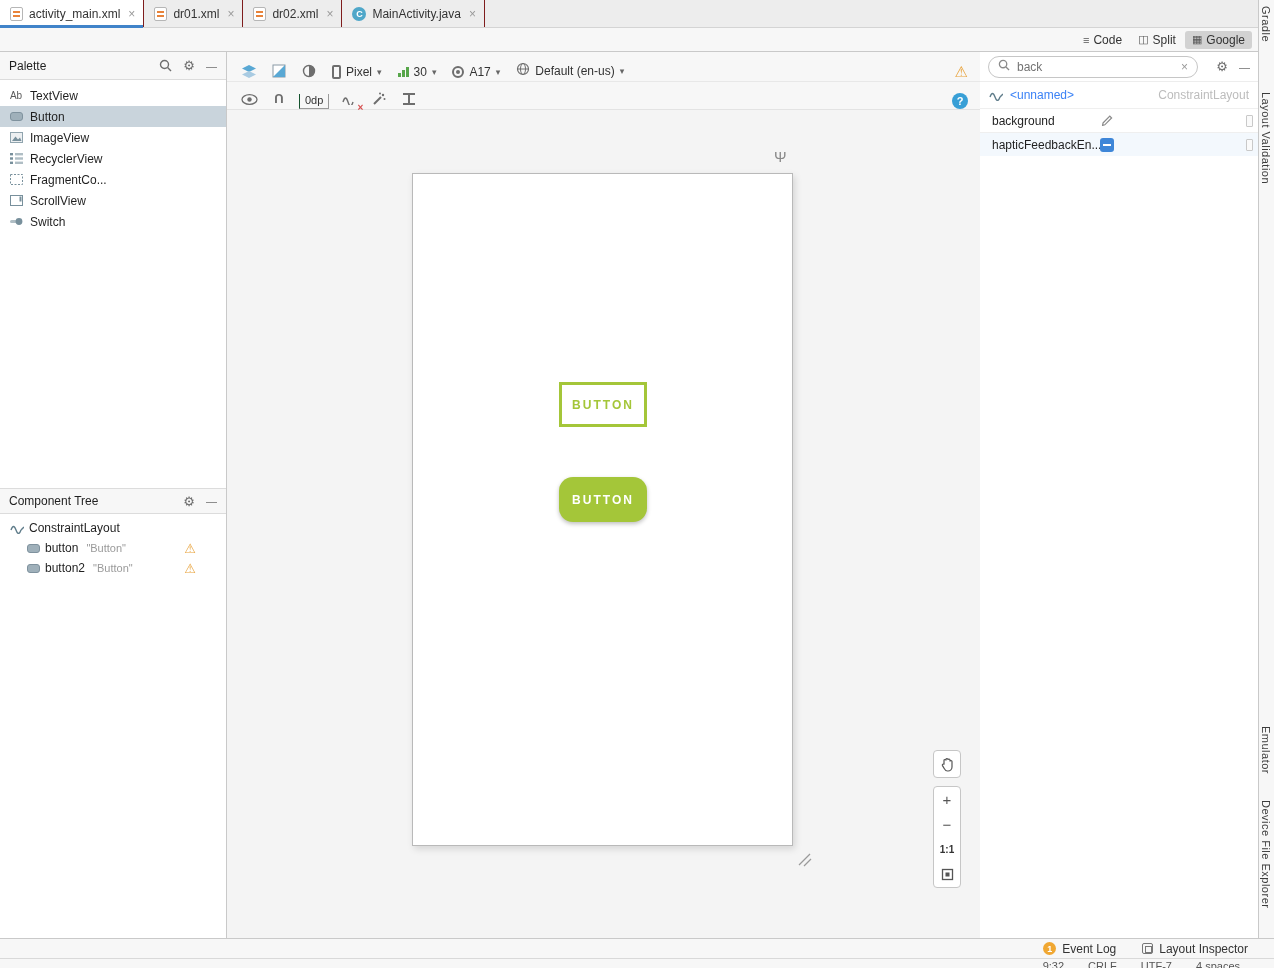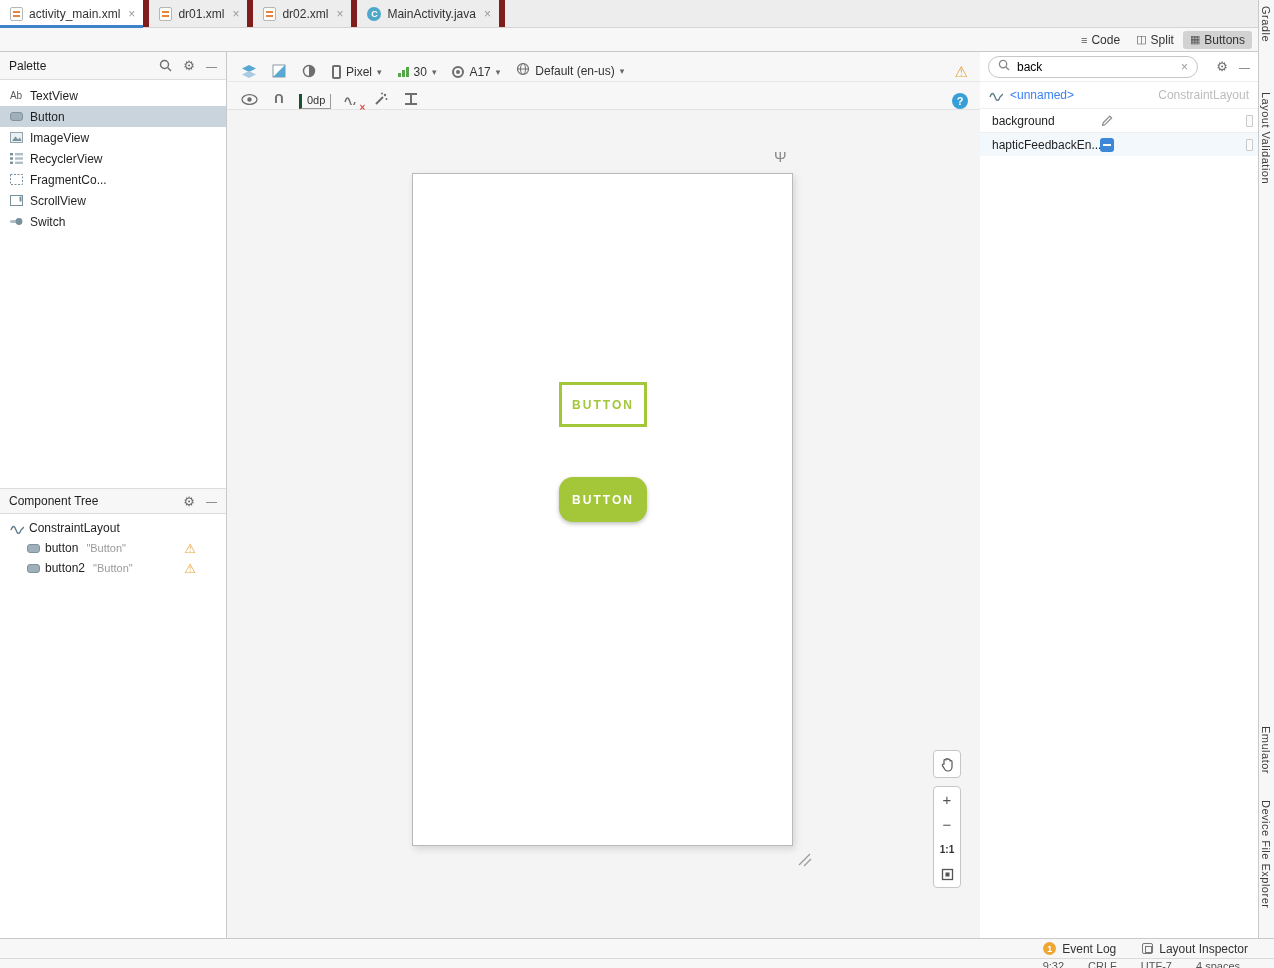--- a/index.html
+++ b/index.html
@@ -1,21 +1,21 @@
 <!DOCTYPE html>
 <html><head>
 <meta charset="utf-8">
 <style>
   * { box-sizing: border-box; margin: 0; padding: 0; }
   html,body { width:1274px; height:968px; overflow:hidden; }
   body { font-family:"Liberation Sans",sans-serif; font-size:12px; color:#1f1f1f; background:#fff; position:relative; }
 
   
   .tabbar { position:absolute; left:0; top:0; width:1258px; height:28px; background:#ededed; border-bottom:1px solid #d4d4d4; display:flex; }
-  .tab { display:flex; align-items:center; gap:6px; padding:0 8px 0 10px; border-right:6px solid #7f1d1d; color:#333; position:relative; cursor:default; }
+  .tab { display:flex; align-items:center; gap:6px; padding:0 8px 0 10px; border-right:1px solid #7f1d1d; color:#333; position:relative; cursor:default; }
   .tab.active { background:#fff; }
   .tab.active::after { content:''; position:absolute; left:0; right:0; bottom:-1px; height:3px; background:#4083C9; }
   .tab-close { color:#9a9a9a; font-size:12px; margin-left:2px; }
   .file-ic { width:13px; height:14px; position:relative; background:#fff; border:1px solid #b6b6b6; border-radius:2px; flex:0 0 auto; }
   .file-ic.xml::before { content:''; position:absolute; left:2px; right:2px; top:3px; height:2px; background:#e8833a; box-shadow:0 4px 0 #e8833a; }
   .class-ic { width:14px; height:14px; border-radius:50%; background:#4fa7c9; color:#fff; font-size:9px; font-weight:bold; display:flex; align-items:center; justify-content:center; flex:0 0 auto; }
 
   
   .viewmode { position:absolute; left:0; top:28px; width:1258px; height:24px; background:#f7f7f7; border-bottom:1px solid #c9c9c9; display:flex; justify-content:flex-end; align-items:center; padding-right:6px; }
   .vm { display:flex; align-items:center; gap:4px; padding:2px 7px; border-radius:3px; margin-left:2px; color:#333; }
@@ -60,21 +60,21 @@
   .tb-ic { display:flex; align-items:center; justify-content:center; width:20px; height:20px; color:#6e6e6e; }
   .dd { display:flex; align-items:center; gap:5px; padding:2px 3px; color:#333; }
   .caret { font-size:9px; color:#666; }
   .phone-ic { width:9px; height:14px; border:2px solid #6e6e6e; border-radius:2px; }
   .stairs { display:flex; align-items:flex-end; gap:1px; }
   .stairs i { display:block; width:3px; background:#57a64a; }
   .theme-ic { width:12px; height:12px; border:2px solid #6e6e6e; border-radius:50%; position:relative; }
   .theme-ic::after { content:''; position:absolute; left:2px; top:2px; width:4px; height:4px; border-radius:50%; background:#6e6e6e; }
   .spacer { flex:1; }
   .warn-glyph { color:#e8a33d; font-size:15px; }
-  .margin-ctl { font-size:11px; color:#333; padding:0 5px 1px 5px; border-left:3px solid #14532d; border-right:1px solid #9a9a9a; border-bottom:1px solid #9a9a9a; height:15px; line-height:13px; }
+  .margin-ctl { font-size:11px; color:#333; padding:0 5px 1px 5px; border-left:1px solid #14532d; border-right:1px solid #9a9a9a; border-bottom:1px solid #9a9a9a; height:15px; line-height:13px; }
   .magnet-glyph { font-weight:bold; font-size:13px; color:#6e6e6e; transform:scaleY(-1); }
   .ibeam { width:12px; height:12px; border-top:2px solid #6e6e6e; border-bottom:2px solid #6e6e6e; position:relative; }
   .ibeam::after { content:''; position:absolute; left:5px; top:0; bottom:0; width:2px; background:#6e6e6e; }
   .cc { position:relative; }
   .redx { position:absolute; right:-4px; bottom:-4px; color:#d64f4f; font-size:10px; font-weight:bold; }
   .help-circle { width:16px; height:16px; border-radius:50%; background:#389fd6; color:#fff; font-size:11px; font-weight:bold; display:flex; align-items:center; justify-content:center; }
 
   .canvas { position:absolute; left:0; top:58px; width:100%; height:828px; background:#f4f4f4; overflow:hidden; }
   .antenna { position:absolute; left:547px; top:38px; color:#8a8a8a; font-size:15px; }
   .phone { position:absolute; left:185px; top:63px; width:381px; height:673px; background:#fff; border:1px solid #b9b9b9; box-shadow:2px 3px 7px rgba(0,0,0,0.13); }
@@ -83,21 +83,21 @@
   .resize-handle { position:absolute; left:568px; top:740px; }
   .panbtn { position:absolute; left:706px; top:640px; width:28px; height:28px; background:#fff; border:1px solid #c6c6c6; border-radius:4px; display:flex; align-items:center; justify-content:center; }
   .zoompanel { position:absolute; left:706px; top:676px; width:28px; background:#fff; border:1px solid #c6c6c6; border-radius:4px; display:flex; flex-direction:column; align-items:center; }
   .zbtn { height:25px; width:100%; display:flex; align-items:center; justify-content:center; color:#555; font-size:15px; }
   .zratio { font-size:10px; font-weight:bold; color:#333; }
 
   
   .right-panel { position:absolute; left:980px; top:0; width:278px; height:100%; background:#fff; }
   .attr-toolbar { height:30px; display:flex; align-items:center; padding:0 8px; border-bottom:1px solid #ededed; }
   .searchbox { width:210px; height:22px; border:1px solid #c6c6c6; border-radius:11px; background:#fff; display:flex; align-items:center; padding:0 9px; gap:7px; }
-  .sval { flex:1; color:#000000; }
+  .sval { flex:1; color:#737373; }
   .sclear { color:#9a9a9a; font-size:12px; }
   .attr-hdr-icons { margin-left:auto; display:flex; gap:11px; color:#6e6e6e; align-items:center; }
   .attr-comp-row { height:26px; display:flex; align-items:center; gap:7px; padding:0 9px; }
   .comp-name { color:#3b82f6; }
   .comp-type { margin-left:auto; color:#bcbcbc; }
   .attr-row { height:24px; display:flex; align-items:center; border-top:1px solid #efefef; position:relative; }
   .attr-row.hl { background:#f3f8fd; }
   .attr-name { width:120px; padding-left:12px; color:#1f1f1f; overflow:hidden; white-space:nowrap; }
   .attr-value { display:flex; align-items:center; }
   .chk-ind { width:14px; height:14px; background:#3E86D8; border-radius:3px; position:relative; }
@@ -146,21 +146,21 @@
   <span class="vm">
     <span class="vm-ic">≡</span>
     <span>Code</span>
   </span>
   <span class="vm">
     <span class="vm-ic">◫</span>
     <span>Split</span>
   </span>
   <span class="vm selected">
     <span class="vm-ic">▦</span>
-    <span>Buttons</span>
+    <span>Google</span>
   </span>
 </div>
 
 <div class="main">
 
   <div class="left-panel">
     <div class="panel-header">
       <span class="panel-title">Palette</span>
       <span class="hdr-icons">
         <span>

